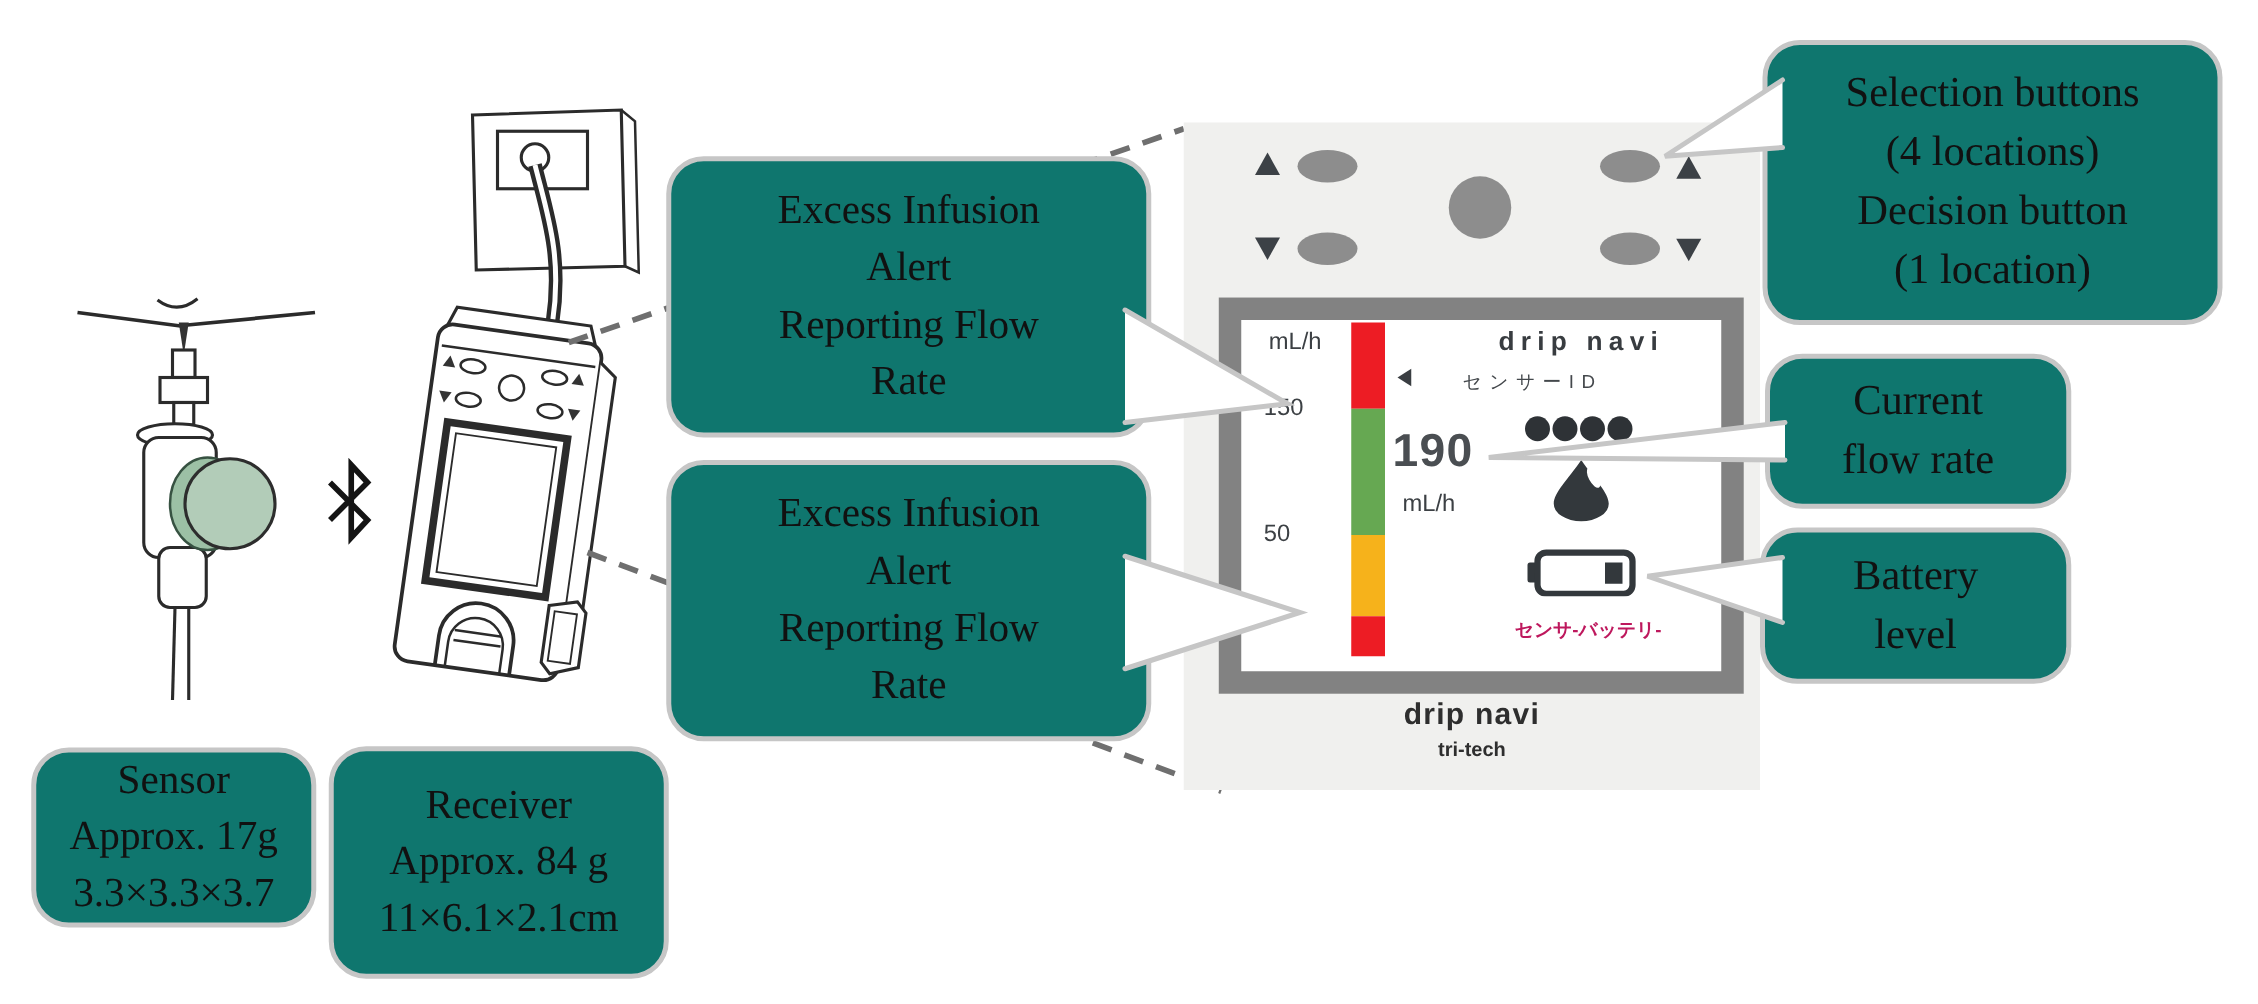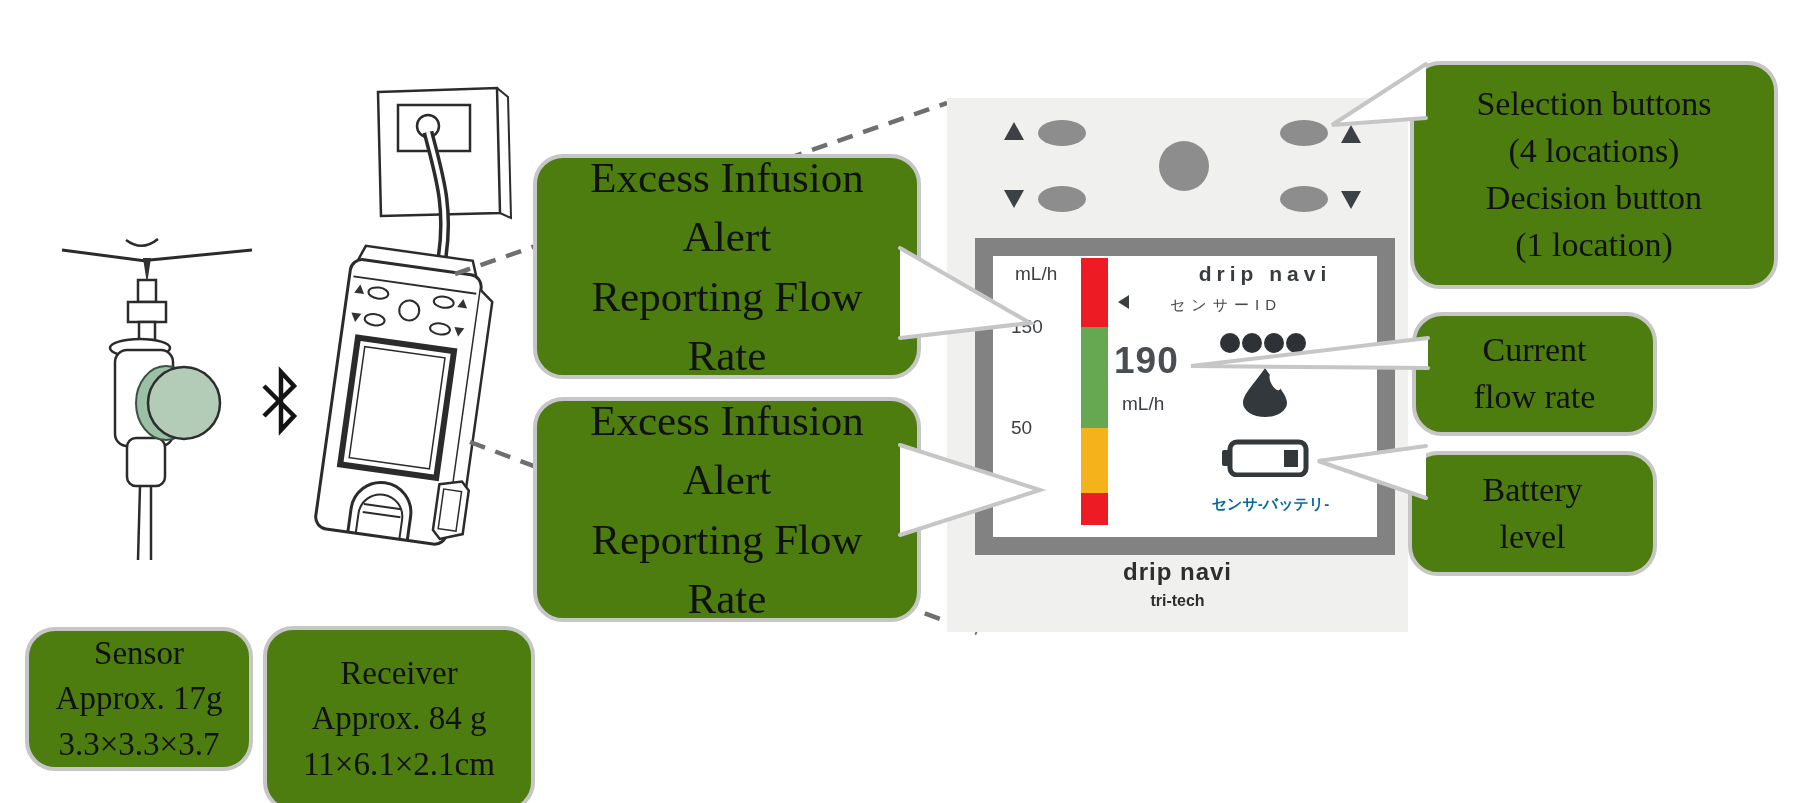--- a/index.html
+++ b/index.html
@@ -19,30 +19,30 @@
   .marker{position:absolute;left:125px;top:39px;width:0;height:0;
           border-top:7px solid transparent;border-bottom:7px solid transparent;border-right:11px solid #3a3e42;}
   .flow-val{left:121px;top:84px;font-size:37px;font-weight:bold;color:#4a4e52;letter-spacing:1px;}
   .flow-unit{left:129px;top:137px;font-size:19px;}
   .scr-title{left:177px;top:6px;width:190px;text-align:center;font-size:21px;font-weight:bold;
              letter-spacing:5px;color:#383c40;}
   .scr-id{left:177px;top:40px;width:190px;text-align:left;font-size:15px;letter-spacing:6px;color:#44484c;}
   .scr-dots{position:absolute;left:224px;top:75px;}
   .scr-drop{position:absolute;left:248px;top:110px;}
   .scr-batt{position:absolute;left:228px;top:183px;}
-  .batt-label{left:180px;top:239px;width:195px;text-align:center;font-size:15px;font-weight:bold;color:#0369a1;}
+  .batt-label{left:180px;top:239px;width:195px;text-align:center;font-size:15px;font-weight:bold;color:#be185d;}
   .panel-footer{position:absolute;left:0;width:461px;text-align:center;color:#2e2e2e;}
   .pf-title{top:460px;font-size:24px;font-weight:bold;letter-spacing:1px;}
   .pf-brand{top:494px;font-size:16px;font-weight:bold;}
   
-  .co{position:absolute;background:#4d7c0f;border:4px solid #c6c6c6;border-radius:30px;
+  .co{position:absolute;background:#0f766e;border:4px solid #c6c6c6;border-radius:30px;
       display:flex;flex-direction:column;justify-content:center;align-items:center;
-      font-family:"Liberation Serif",serif;color:#111;box-sizing:border-box;margin-top:29px;}
+      font-family:"Liberation Serif",serif;color:#111;box-sizing:border-box;}
   .co div{line-height:1.38;}
-  .co-excess{left:533px;width:388px;height:225px;font-size:43px;}
+  .co-excess{left:533px;width:388px;height:225px;font-size:33px;}
   .co-upper{top:125px;} .co-lower{top:368px;}
   .co-selection{left:1410px;top:32px;width:368px;height:228px;font-size:34px;}
   .co-current{left:1412px;top:283px;width:245px;height:124px;font-size:34px;}
   .co-battery{left:1408px;top:422px;width:249px;height:125px;font-size:34px;}
   .co-spec{font-size:33px;}
   .co-sensor{left:25px;top:598px;width:228px;height:144px;}
   .co-receiver{left:263px;top:597px;width:272px;height:186px;}
   .tails{position:absolute;left:0;top:0;width:1806px;height:803px;pointer-events:none;}
 </style>
 </head>

